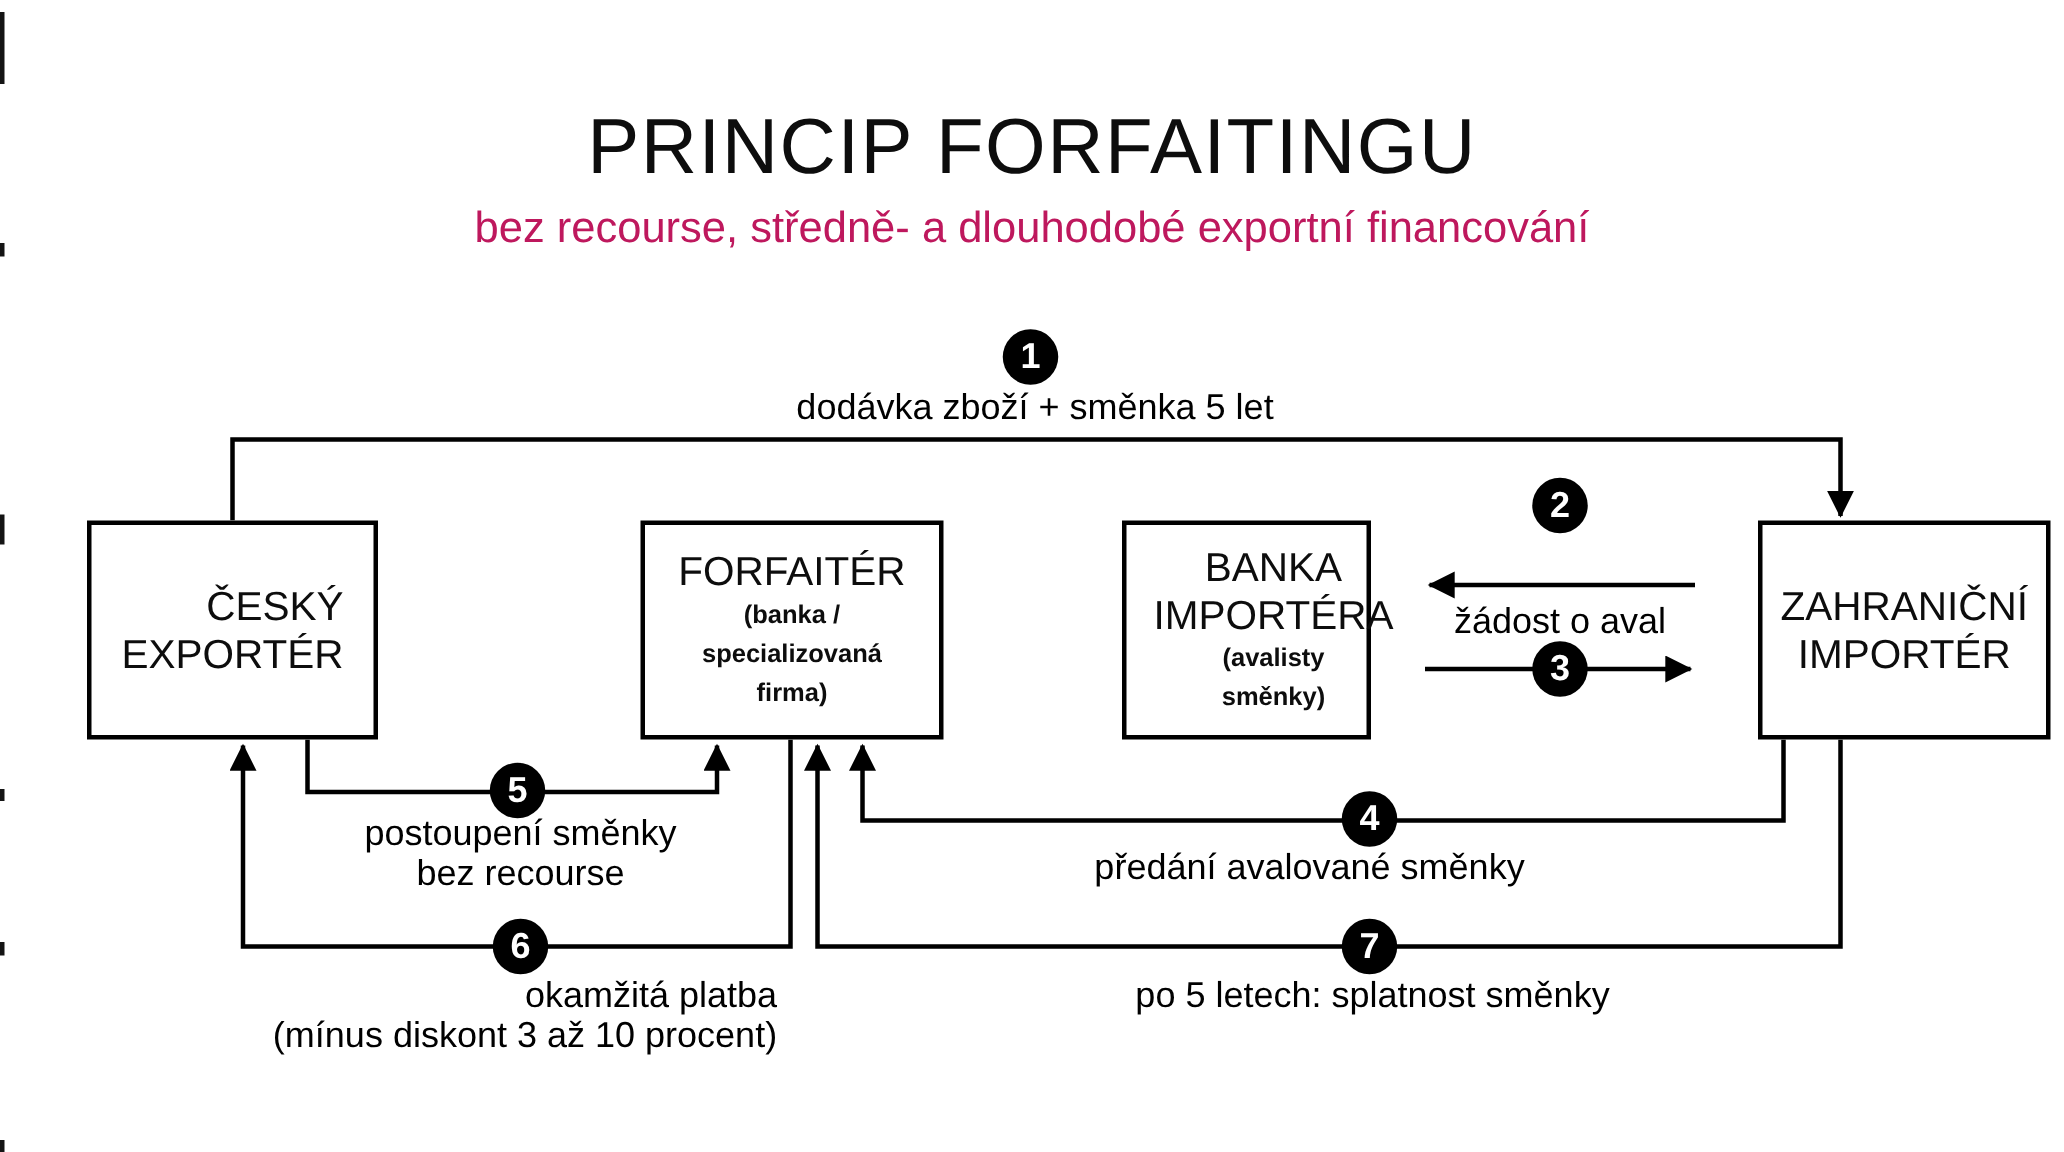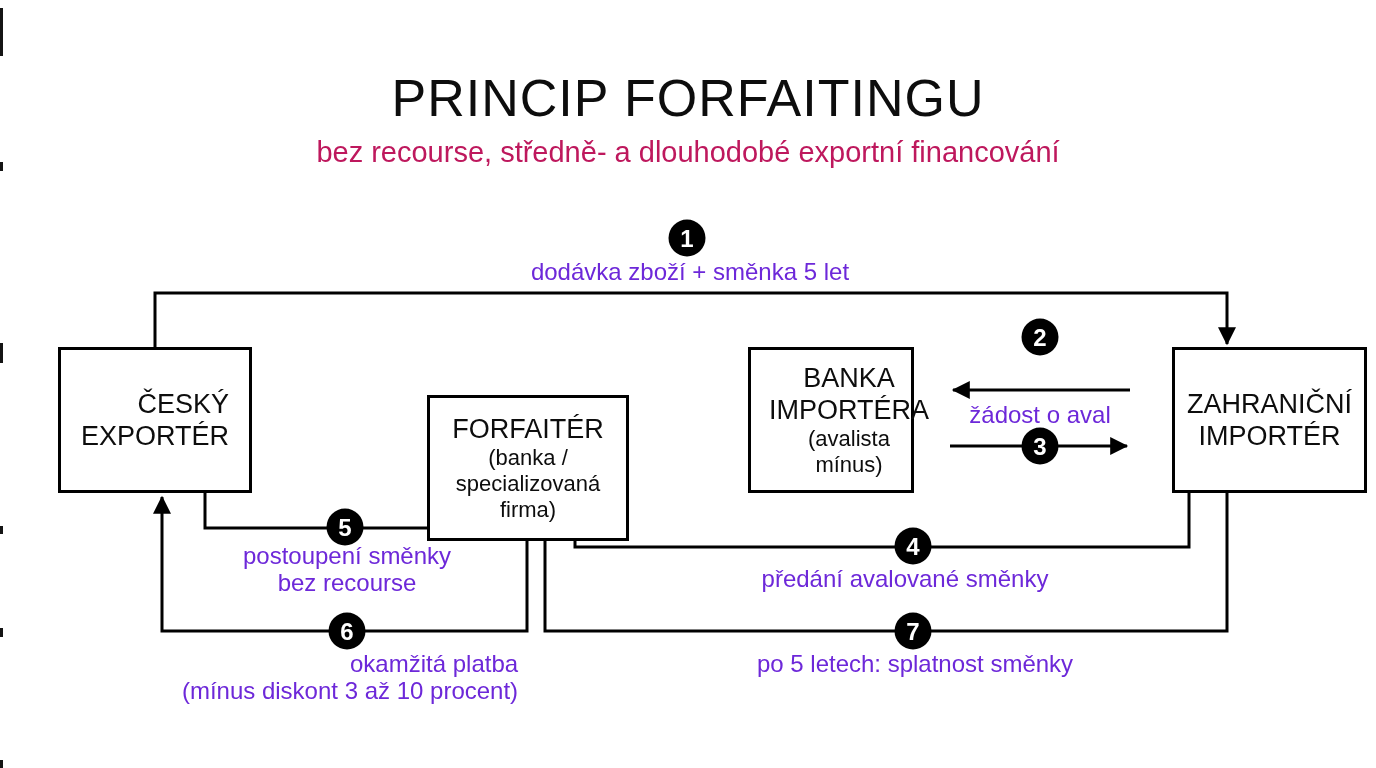--- a/index.html
+++ b/index.html
@@ -52,24 +52,25 @@
     justify-content: center;
     text-align: center;
   }
   .entity-name {
     font-size: 27px;
     line-height: 32px;
     white-space: pre-line;
     color: #0d0d0d;
   }
   .entity-detail {
-    font-size: 22px;
+    font-size: 17px;
     line-height: 26px;
     white-space: pre-line;
     color: #0d0d0d;
+    font-weight: bold;
   }
   .step-num {
     position: absolute;
     width: 37px; height: 37px;
     border-radius: 50%;
     background: #000000;
     color: #ffffff;
     font-size: 24px;
     font-weight: 700;
     display: flex;
@@ -77,21 +78,21 @@
     justify-content: center;
     transform: translate(-50%, -50%);
   }
   .step-label {
     position: absolute;
     transform: translateX(-50%);
     text-align: center;
     font-size: 24px;
     line-height: 27px;
     white-space: pre-line;
-    color: #6d28d9;
+    color: #000000;
   }
   .artifact {
     position: absolute;
     left: 0;
     width: 3px;
     background: #141414;
   }
 </style>
 </head>
 <body>
@@ -123,48 +124,48 @@
       <path d="M527 493 L527 631 L162 631 L162 497" marker-end="url(#ah)"></path>
       <path d="M1227 493 L1227 631 L545 631 L545 497" marker-end="url(#ah)"></path>
     </g>
   </svg>
 
   <div class="entity" style="left:58px;top:347px;width:194px;height:146px;text-align:right;">
     <div class="entity-name">ČESKÝ
 EXPORTÉR</div>
   </div>
 
-  <div class="entity" style="left:427px;top:347px;width:202px;height:146px;margin-top:48px;">
+  <div class="entity" style="left:427px;top:347px;width:202px;height:146px;">
     <div class="entity-name">FORFAITÉR</div>
     <div class="entity-detail">(banka /
 specializovaná
 firma)</div>
   </div>
 
   <div class="entity" style="left:748px;top:347px;width:166px;height:146px;padding-left:36px;">
     <div class="entity-name">BANKA
 IMPORTÉRA</div>
-    <div class="entity-detail">(avalista mínus)</div>
+    <div class="entity-detail">(avalisty směnky)</div>
   </div>
 
   <div class="entity" style="left:1130px;top:347px;width:195px;height:146px;margin-left:42px;">
     <div class="entity-name">ZAHRANIČNÍ
 IMPORTÉR</div>
   </div>
 
   <div class="step-num" style="left:687px;top:238px;">1</div>
   <div class="step-num" style="left:1040px;top:337px;">2</div>
   <div class="step-num" style="left:1040px;top:446px;">3</div>
   <div class="step-num" style="left:913px;top:546px;">4</div>
   <div class="step-num" style="left:345px;top:527px;">5</div>
   <div class="step-num" style="left:347px;top:631px;">6</div>
   <div class="step-num" style="left:913px;top:631px;">7</div>
 
   <div class="step-label" style="left:690px;top:258px;">dodávka zboží + směnka 5 let</div>
   <div class="step-label" style="left:1040px;top:357px;margin-top:44px;">žádost o aval</div>
-  <div class="step-label" style="left:905px;top:565px;text-align:center;">předání avalované směnky</div>
+  <div class="step-label" style="left:873px;top:565px;text-align:center;">předání avalované směnky</div>
   <div class="step-label" style="left:347px;top:542px;">postoupení směnky
 bez recourse</div>
   <div class="step-label" style="left:350px;top:650px;text-align:right;">okamžitá platba
 (mínus diskont 3 až 10 procent)</div>
   <div class="step-label" style="left:915px;top:650px;">po 5 letech: splatnost směnky</div>
 
 </div>
 
 </body></html>

